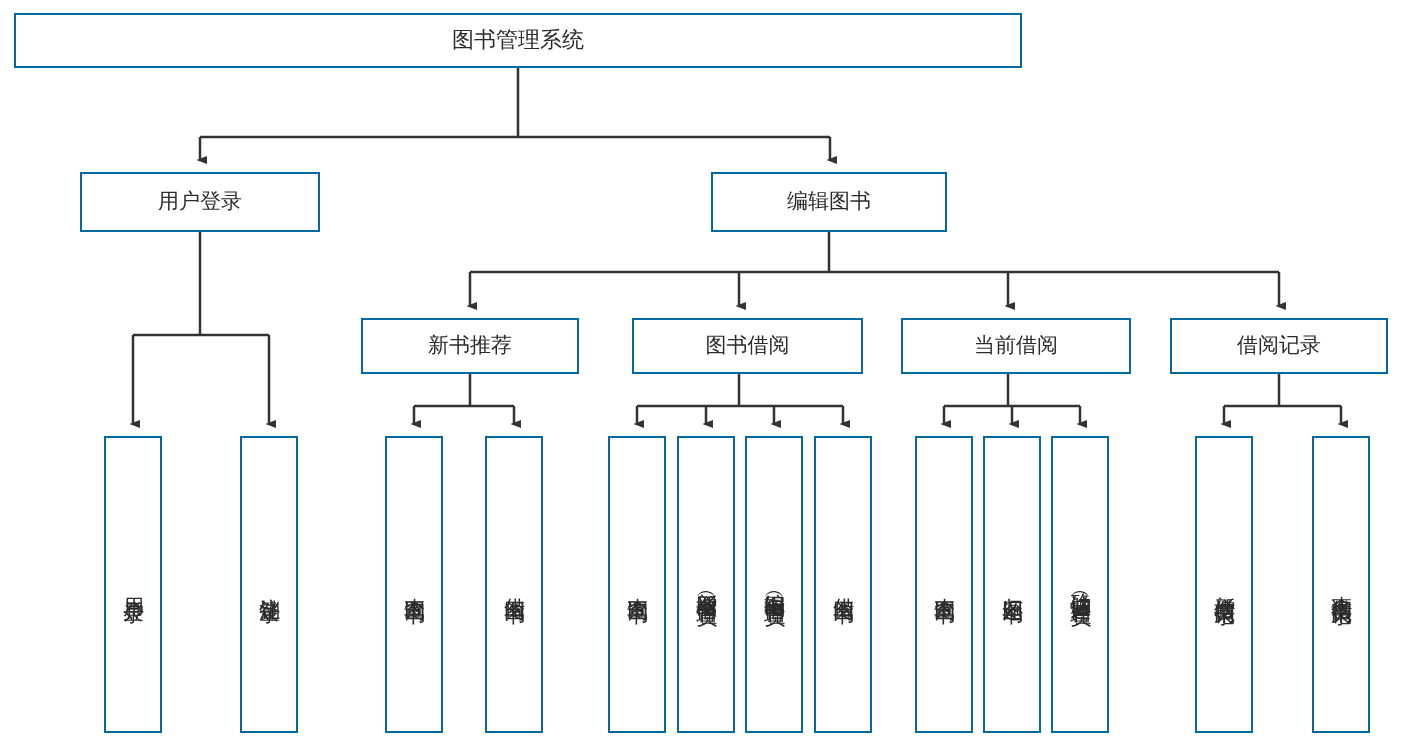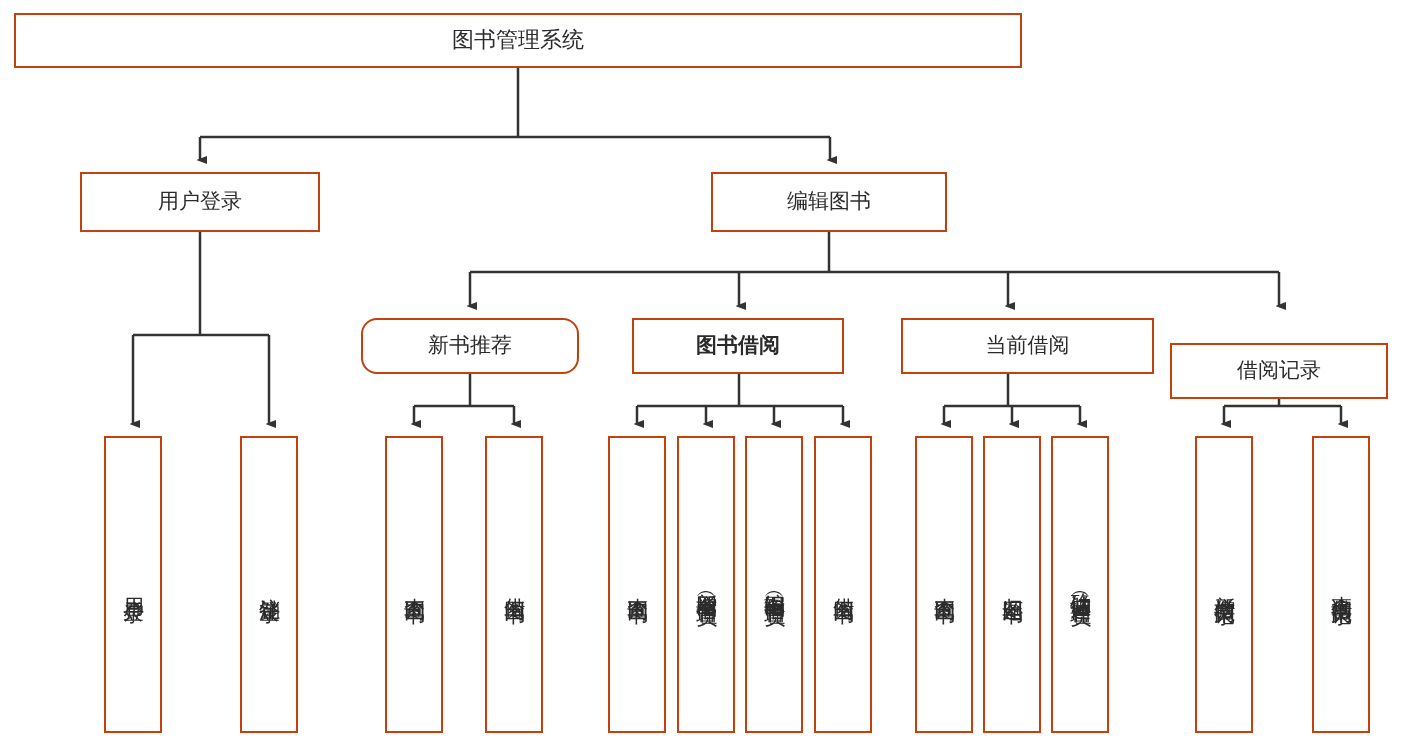--- a/index.html
+++ b/index.html
@@ -22,21 +22,21 @@
     left: 0;
     top: 0;
     width: 1405px;
     height: 747px;
     pointer-events: none;
   }
   .node {
     position: absolute;
     box-sizing: border-box;
     background: #ffffff;
-    border: 2px solid #c2410c;
+    border: 2px solid #0369a1;
     display: flex;
     align-items: center;
     justify-content: center;
     color: #2b2b2b;
     line-height: 1.12;
     text-align: left;
   }
   .node.horiz {
     font-size: 21px;
     writing-mode: horizontal-tb;
@@ -126,30 +126,30 @@
     <span>图书管理系统</span>
   </div>
 
   <div class="node horiz" style="left:80px;top:172px;width:240px;height:60px;">
     <span>用户登录</span>
   </div>
   <div class="node horiz" style="left:711px;top:172px;width:236px;height:60px;">
     <span>编辑图书</span>
   </div>
 
-  <div class="node horiz" style="left:361px;top:318px;width:218px;height:56px;border-radius:16px;">
+  <div class="node horiz" style="left:361px;top:318px;width:218px;height:56px;">
     <span>新书推荐</span>
   </div>
-  <div class="node horiz" style="left:632px;top:318px;width:212px;height:56px;font-weight:bold;">
+  <div class="node horiz" style="left:632px;top:318px;width:231px;height:56px;">
     <span>图书借阅</span>
   </div>
-  <div class="node horiz" style="left:901px;top:318px;width:253px;height:56px;">
+  <div class="node horiz" style="left:901px;top:318px;width:230px;height:56px;">
     <span>当前借阅</span>
   </div>
-  <div class="node horiz" style="left:1170px;top:318px;width:218px;height:56px;margin-top:25px;">
+  <div class="node horiz" style="left:1170px;top:318px;width:218px;height:56px;">
     <span>借阅记录</span>
   </div>
 
   <div class="node vert" style="left:104px;top:436px;width:58px;height:297px;">
     <span>用户登录</span>
   </div>
   <div class="node vert" style="left:240px;top:436px;width:58px;height:297px;">
     <span>注销登录</span>
   </div>
 

